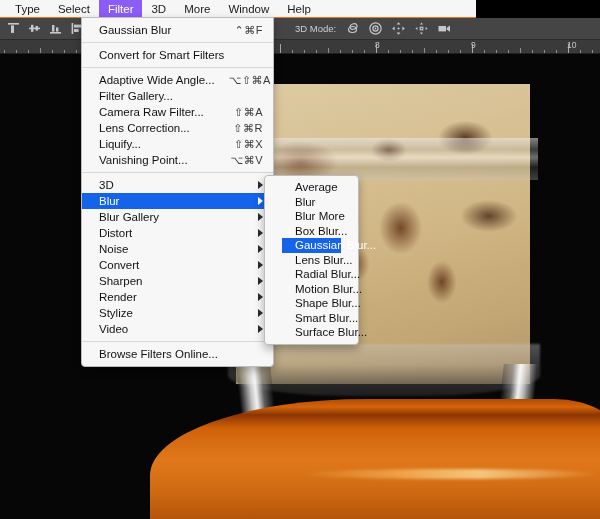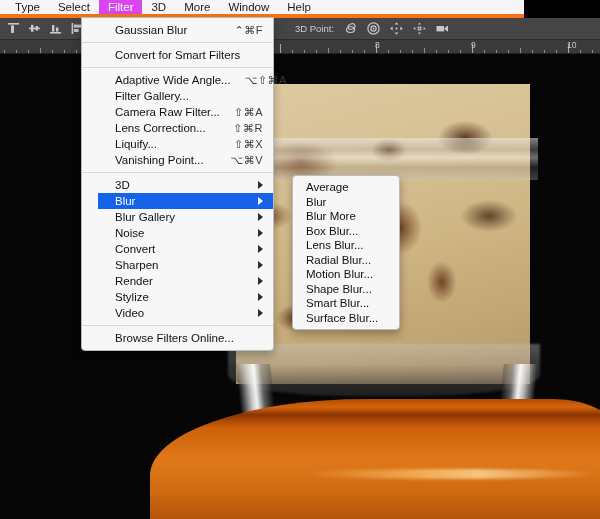--- a/index.html
+++ b/index.html
@@ -13,38 +13,38 @@
   #app {
     position: relative;
     width: 600px; height: 519px;
     background: #000;
     overflow: hidden;
   }
 
   
   #menubar {
     position: absolute; top: 0; left: 0;
-    width: 524px; height: 18px;
+    width: 476px; height: 18px;
     background: #f6f6f6;
-    border-bottom: 4px solid #f97316;
+    border-bottom: 1px solid #f97316;
     display: flex;
     align-items: stretch;
     padding-left: 6px;
     z-index: 40;
   }
   .mb-item {
     display: flex; align-items: center;
     padding: 0 9px;
     font-size: 11.5px;
     color: #1a1a1a;
     line-height: 18px;
     white-space: nowrap;
   }
   .mb-item.active {
-    background: #d946ef;
+    background: #8b5cf6;
     color: #ffffff;
   }
 
   
   #optionsbar {
     position: absolute; top: 18px; left: 0;
     width: 600px; height: 22px;
     background: #454545;
     border-bottom: 1px solid #2b2b2b;
     display: flex; align-items: center;
@@ -236,21 +236,20 @@
     z-index: 60;
   }
   .mi {
     position: relative;
     display: flex; align-items: center;
     height: 16px;
     padding: 0 10px 0 17px;
     font-size: 11.5px;
     color: #111;
     white-space: nowrap;
-    margin-left: 16px;
   }
   .mi.sel { background: #1463e8; color: #fff; }
   .mi .lbl { flex: 0 0 auto; }
   .mi .sc {
     margin-left: auto;
     font-size: 11px;
     color: #3a3a3a;
     letter-spacing: 0.5px;
     padding-left: 14px;
   }
@@ -264,27 +263,27 @@
   .mi.sel .arrow { border-left-color: #fff; }
   .msep {
     height: 1px;
     background: #d7d7d7;
     margin: 4px 0 4px 0;
   }
 
   
   #blur-submenu {
     position: absolute;
-    left: 292px; top: 175px;
-    width: 108px;
+    left: 264px; top: 175px;
+    width: 95px;
     background: #f7f7f7;
     border: 1px solid #bcbcbc;
     border-radius: 4px;
     box-shadow: 0 4px 10px rgba(0,0,0,0.30);
-    padding: 4px 0;
+    padding: 4px 17px;
     z-index: 70;
   }
   .smi {
     display: flex; align-items: center;
     height: 14.5px;
     padding: 0 8px 0 13px;
     font-size: 11.5px;
     color: #111;
     white-space: nowrap;
   }
@@ -332,21 +331,21 @@
           <rect x="1.6" y="1" width="1.6" height="11" fill="#c8c8c8"></rect>
           <rect x="4" y="2.6" width="7.4" height="3" fill="#c8c8c8"></rect>
           <rect x="4" y="7" width="4.6" height="3" fill="#c8c8c8"></rect>
         </svg>
       </div>
     </div>
 
     <div class="opt-sep"></div>
 
     <div class="opt-3dmode">
-      <div class="opt-3dmode-label">3D Point:</div>
+      <div class="opt-3dmode-label">3D Mode:</div>
       <div class="opt-3d-icons">
         <div class="opt-3d-btn">
           <svg width="15" height="15" viewBox="0 0 15 15">
             <ellipse cx="7.5" cy="8.5" rx="4" ry="3" fill="none" stroke="#c8c8c8" stroke-width="1.2"></ellipse>
             <ellipse cx="8.5" cy="5.5" rx="3.6" ry="2.6" fill="none" stroke="#c8c8c8" stroke-width="1.2" transform="rotate(-20 8.5 5.5)"></ellipse>
           </svg>
         </div>
         <div class="opt-3d-btn">
           <svg width="15" height="15" viewBox="0 0 15 15">
             <circle cx="7.5" cy="7.5" r="5.6" fill="none" stroke="#c8c8c8" stroke-width="1.2"></circle>
@@ -492,20 +491,24 @@
       </div>
       <div class="mi sel">
         <span class="lbl">Blur</span>
         <span class="arrow"></span>
       </div>
       <div class="mi">
         <span class="lbl">Blur Gallery</span>
         <span class="arrow"></span>
       </div>
       <div class="mi">
+        <span class="lbl">Distort</span>
+        <span class="arrow"></span>
+      </div>
+      <div class="mi">
         <span class="lbl">Noise</span>
         <span class="arrow"></span>
       </div>
       <div class="mi">
         <span class="lbl">Convert</span>
         <span class="arrow"></span>
       </div>
       <div class="mi">
         <span class="lbl">Sharpen</span>
         <span class="arrow"></span>
@@ -526,20 +529,21 @@
       <div class="mi">
         <span class="lbl">Browse Filters Online...</span>
       </div>
     </div>
 
   <div id="blur-submenu">
       <div class="smi">Average</div>
       <div class="smi">Blur</div>
       <div class="smi">Blur More</div>
       <div class="smi">Box Blur...</div>
+      <div class="smi sel">Gaussian Blur...</div>
       <div class="smi">Lens Blur...</div>
       <div class="smi">Radial Blur...</div>
       <div class="smi">Motion Blur...</div>
       <div class="smi">Shape Blur...</div>
       <div class="smi">Smart Blur...</div>
       <div class="smi">Surface Blur...</div>
     </div>
 
 </div>
 

